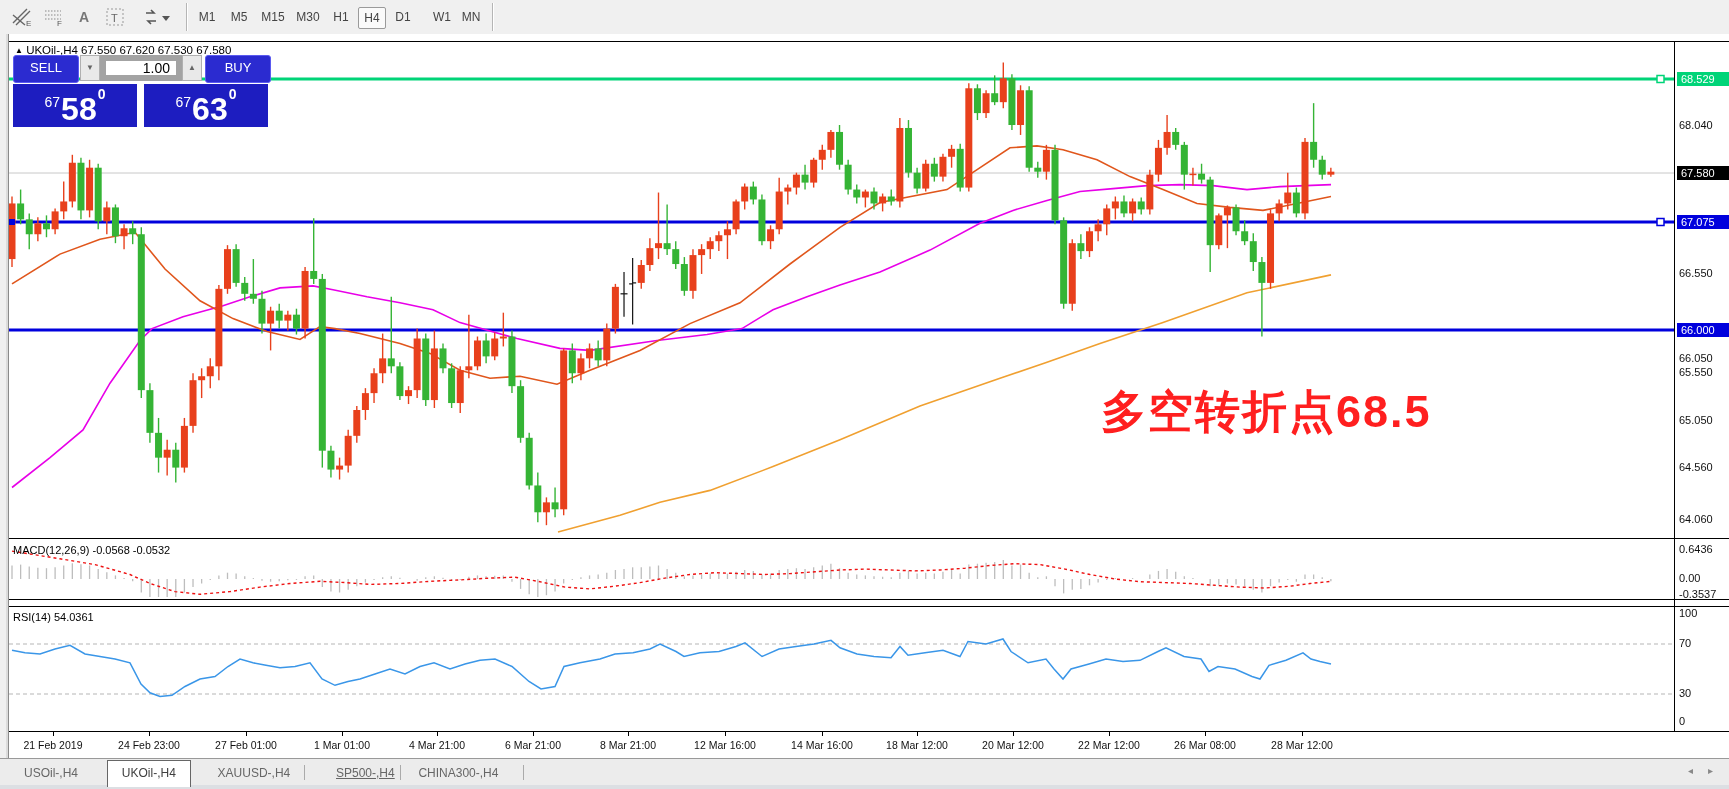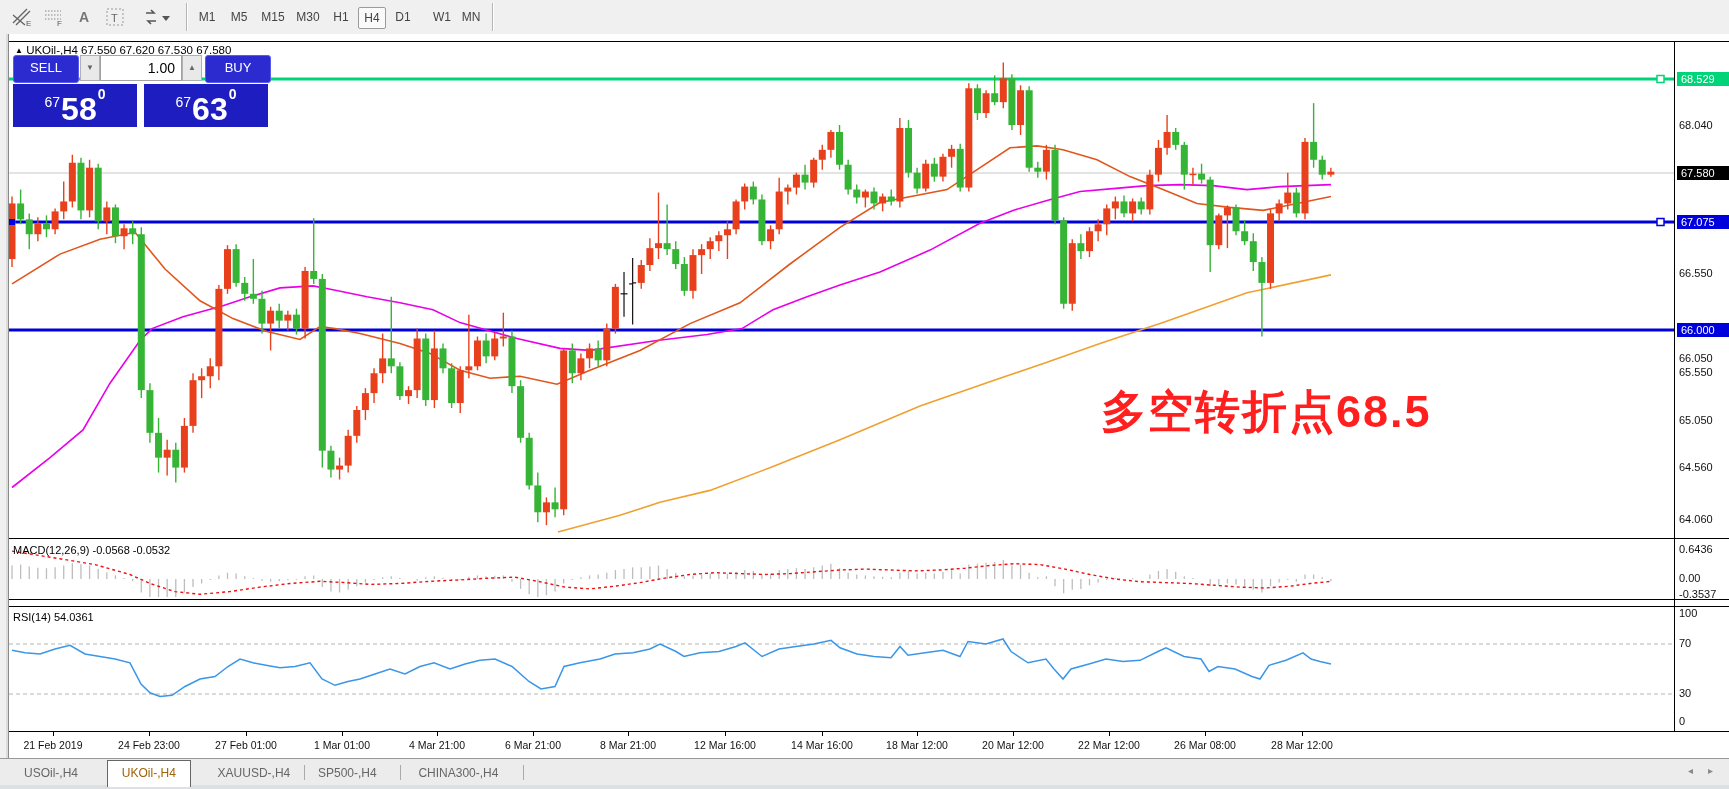--- a/index.html
+++ b/index.html
@@ -19,37 +19,37 @@
   
   .axlab{position:absolute;left:1670px;font-size:11px;color:#111;}
   .axbox{position:absolute;left:1668px;width:52px;height:14px;font-size:11px;line-height:14px;color:#fff;padding-left:4px;}
   
   #symline{position:absolute;left:6px;top:10px;font-size:11.5px;color:#000;}
   #symline .tri{font-size:8px;vertical-align:1px;}
   
   #tpanel{position:absolute;left:4px;top:21px;width:256px;height:74px;}
   .bluebtn{position:absolute;top:0;height:26px;background:#2b2bd0;border:1px solid #5a5af0;border-radius:3px;color:#fff;font-size:13px;text-align:center;line-height:24px;}
   .spinbtn{position:absolute;top:0;width:20px;height:26px;background:#e9e9e9;border:1px solid #b0b0b0;color:#666;font-size:8px;text-align:center;line-height:24px;box-sizing:border-box;}
-  #volinput{position:absolute;top:0;width:82px;height:26px;border:1px solid #a3a3a3;background:#fff;font-size:14px;text-align:right;padding-right:6px;box-sizing:border-box;font-family:"Liberation Sans",sans-serif;}
+  #volinput{position:absolute;top:0;width:82px;height:26px;border:6px solid #a3a3a3;background:#fff;font-size:14px;text-align:right;padding-right:6px;box-sizing:border-box;font-family:"Liberation Sans",sans-serif;}
   .bigpx{position:absolute;top:29px;width:124px;height:43px;background:#1d1dc0;color:#fff;display:flex;align-items:flex-end;justify-content:center;padding-bottom:3px;box-sizing:border-box;}
   .bigpx .small{font-size:14px;margin-bottom:14px;}
   .bigpx .big{font-size:32px;font-weight:bold;line-height:30px;margin:0 1px;}
   .bigpx .sup{font-size:14px;font-weight:bold;align-self:flex-start;margin-top:2px;}
   
   #anno{position:absolute;left:1100px;top:382px;font-size:45px;font-weight:bold;color:#ff1f1f;letter-spacing:2px;white-space:nowrap;}
   
   .indlab{position:absolute;left:4px;font-size:11px;color:#000;}
   
   #taxis{position:absolute;left:0;top:698px;width:1720px;height:26px;background:#fff;}
   .tlab{position:absolute;top:7px;font-size:10.5px;color:#111;transform:translateX(-50%);white-space:nowrap;}
   .ttick{position:absolute;top:0;width:1px;height:4px;background:#000;}
   
   #tabbar{position:absolute;left:0;top:758px;width:1729px;height:27px;background:#ececec;border-top:1px solid #999;}
   .tab{position:absolute;top:2px;height:24px;line-height:24px;font-size:12px;color:#666;padding:0 14px;}
-  .tab.active{background:#fff;border:1px solid #666;border-bottom:none;color:#a16207;top:1px;height:26px;z-index:2;}
+  .tab.active{background:#fff;border:1px solid #666;border-bottom:none;color:#404040;top:1px;height:26px;z-index:2;}
   .tabsep{position:absolute;top:6px;width:1px;height:15px;background:#aaa;}
   .tabarrow{position:absolute;top:6px;font-size:10px;color:#888;}
   #bstrip{position:absolute;left:0;top:785px;width:1729px;height:4px;background:#dcdfe3;}
   #shifttri{position:absolute;left:1331px;top:39px;width:0;height:0;border-left:7px solid transparent;border-right:7px solid transparent;border-top:8px solid #b0b0b0;}
 </style>
 </head>
 <body>
 
 <div id="app">
 
@@ -672,19 +672,19 @@
       </div>
   </div>
 
   <div id="tabbar">
     <div class="tabarrow" style="left:1688px;">◂</div>
     <div class="tabarrow" style="left:1708px;">▸</div>
   <div class="tab" style="left: 10px;">USOil-,H4</div>
       <div class="tab active" style="left: 106.8px;">UKOil-,H4</div>
       <div class="tab" style="left: 203.6px;">XAUUSD-,H4</div>
       <div class="tabsep" style="left: 303.6px;"></div>
-      <div class="tab" style="left: 304px;">SP500-,H4</div>
+      <div class="tab" style="left: 322px; text-decoration: underline;">SP500-,H4</div>
       <div class="tabsep" style="left: 400.4px;"></div>
       <div class="tab" style="left: 404.4px; text-align: right;">CHINA300-,H4</div>
       <div class="tabsep" style="left: 522.8px;"></div>
     </div>
   <div id="bstrip"></div>
 </div>
 
 </body></html>

